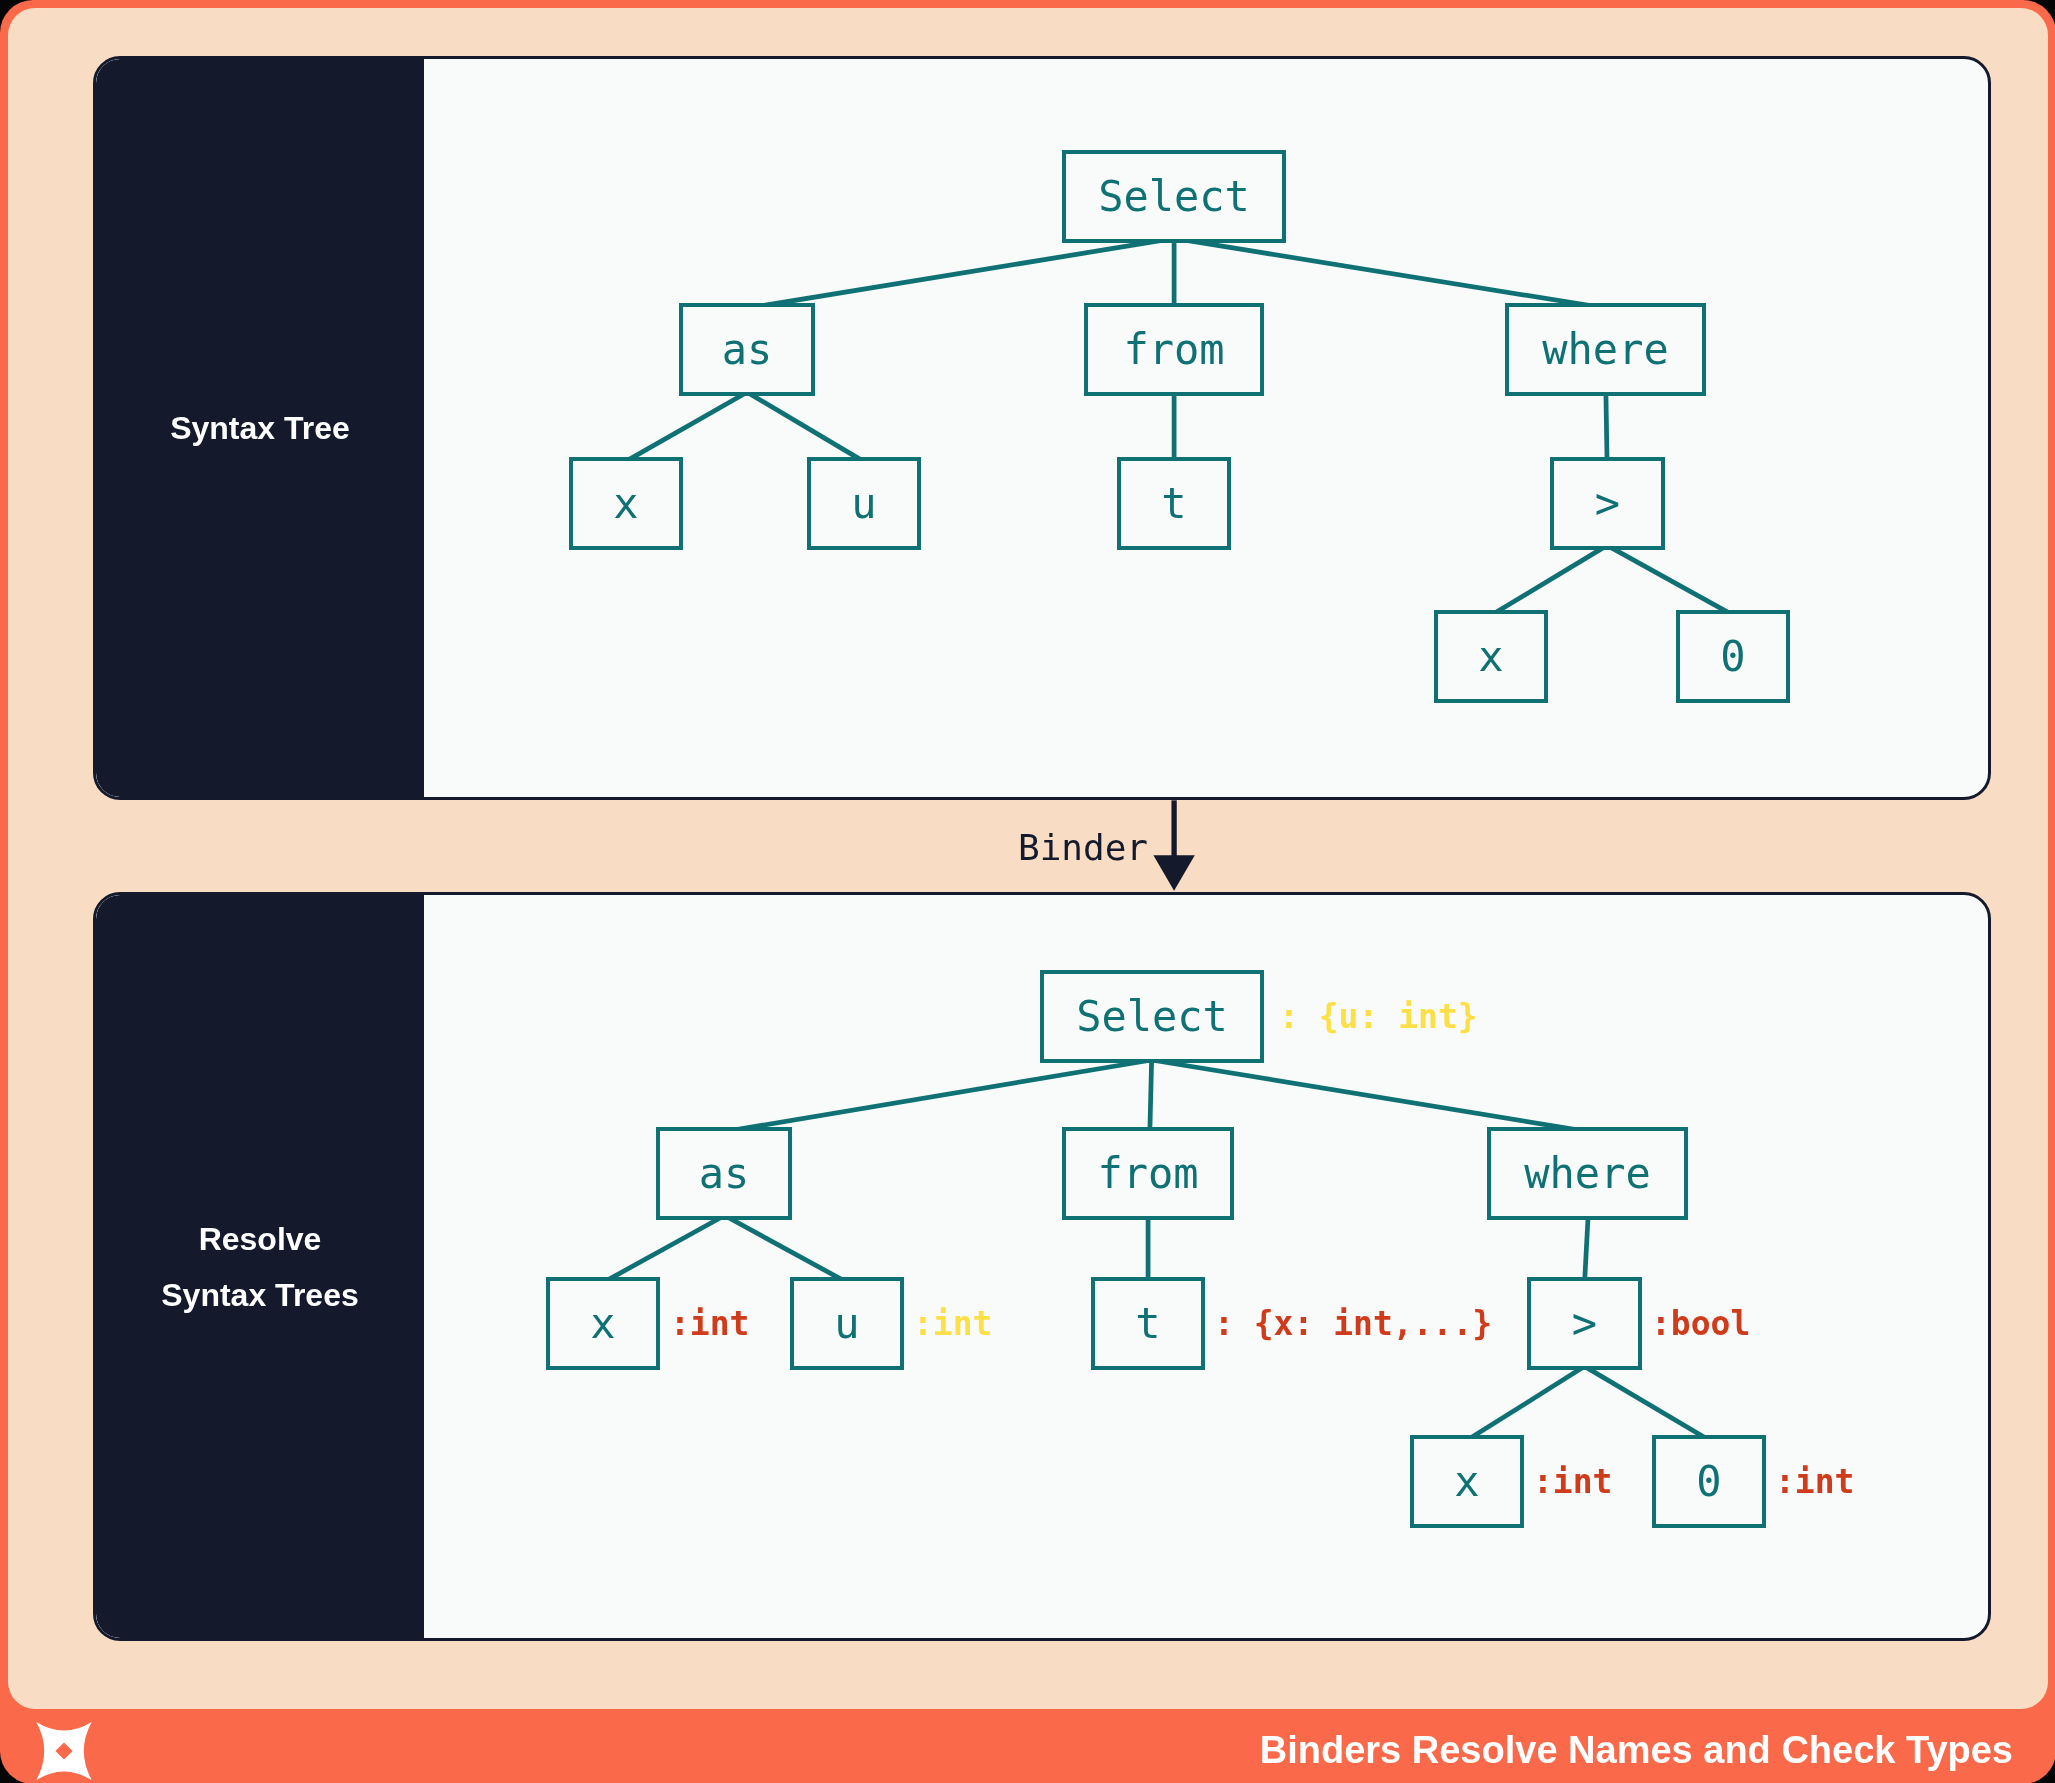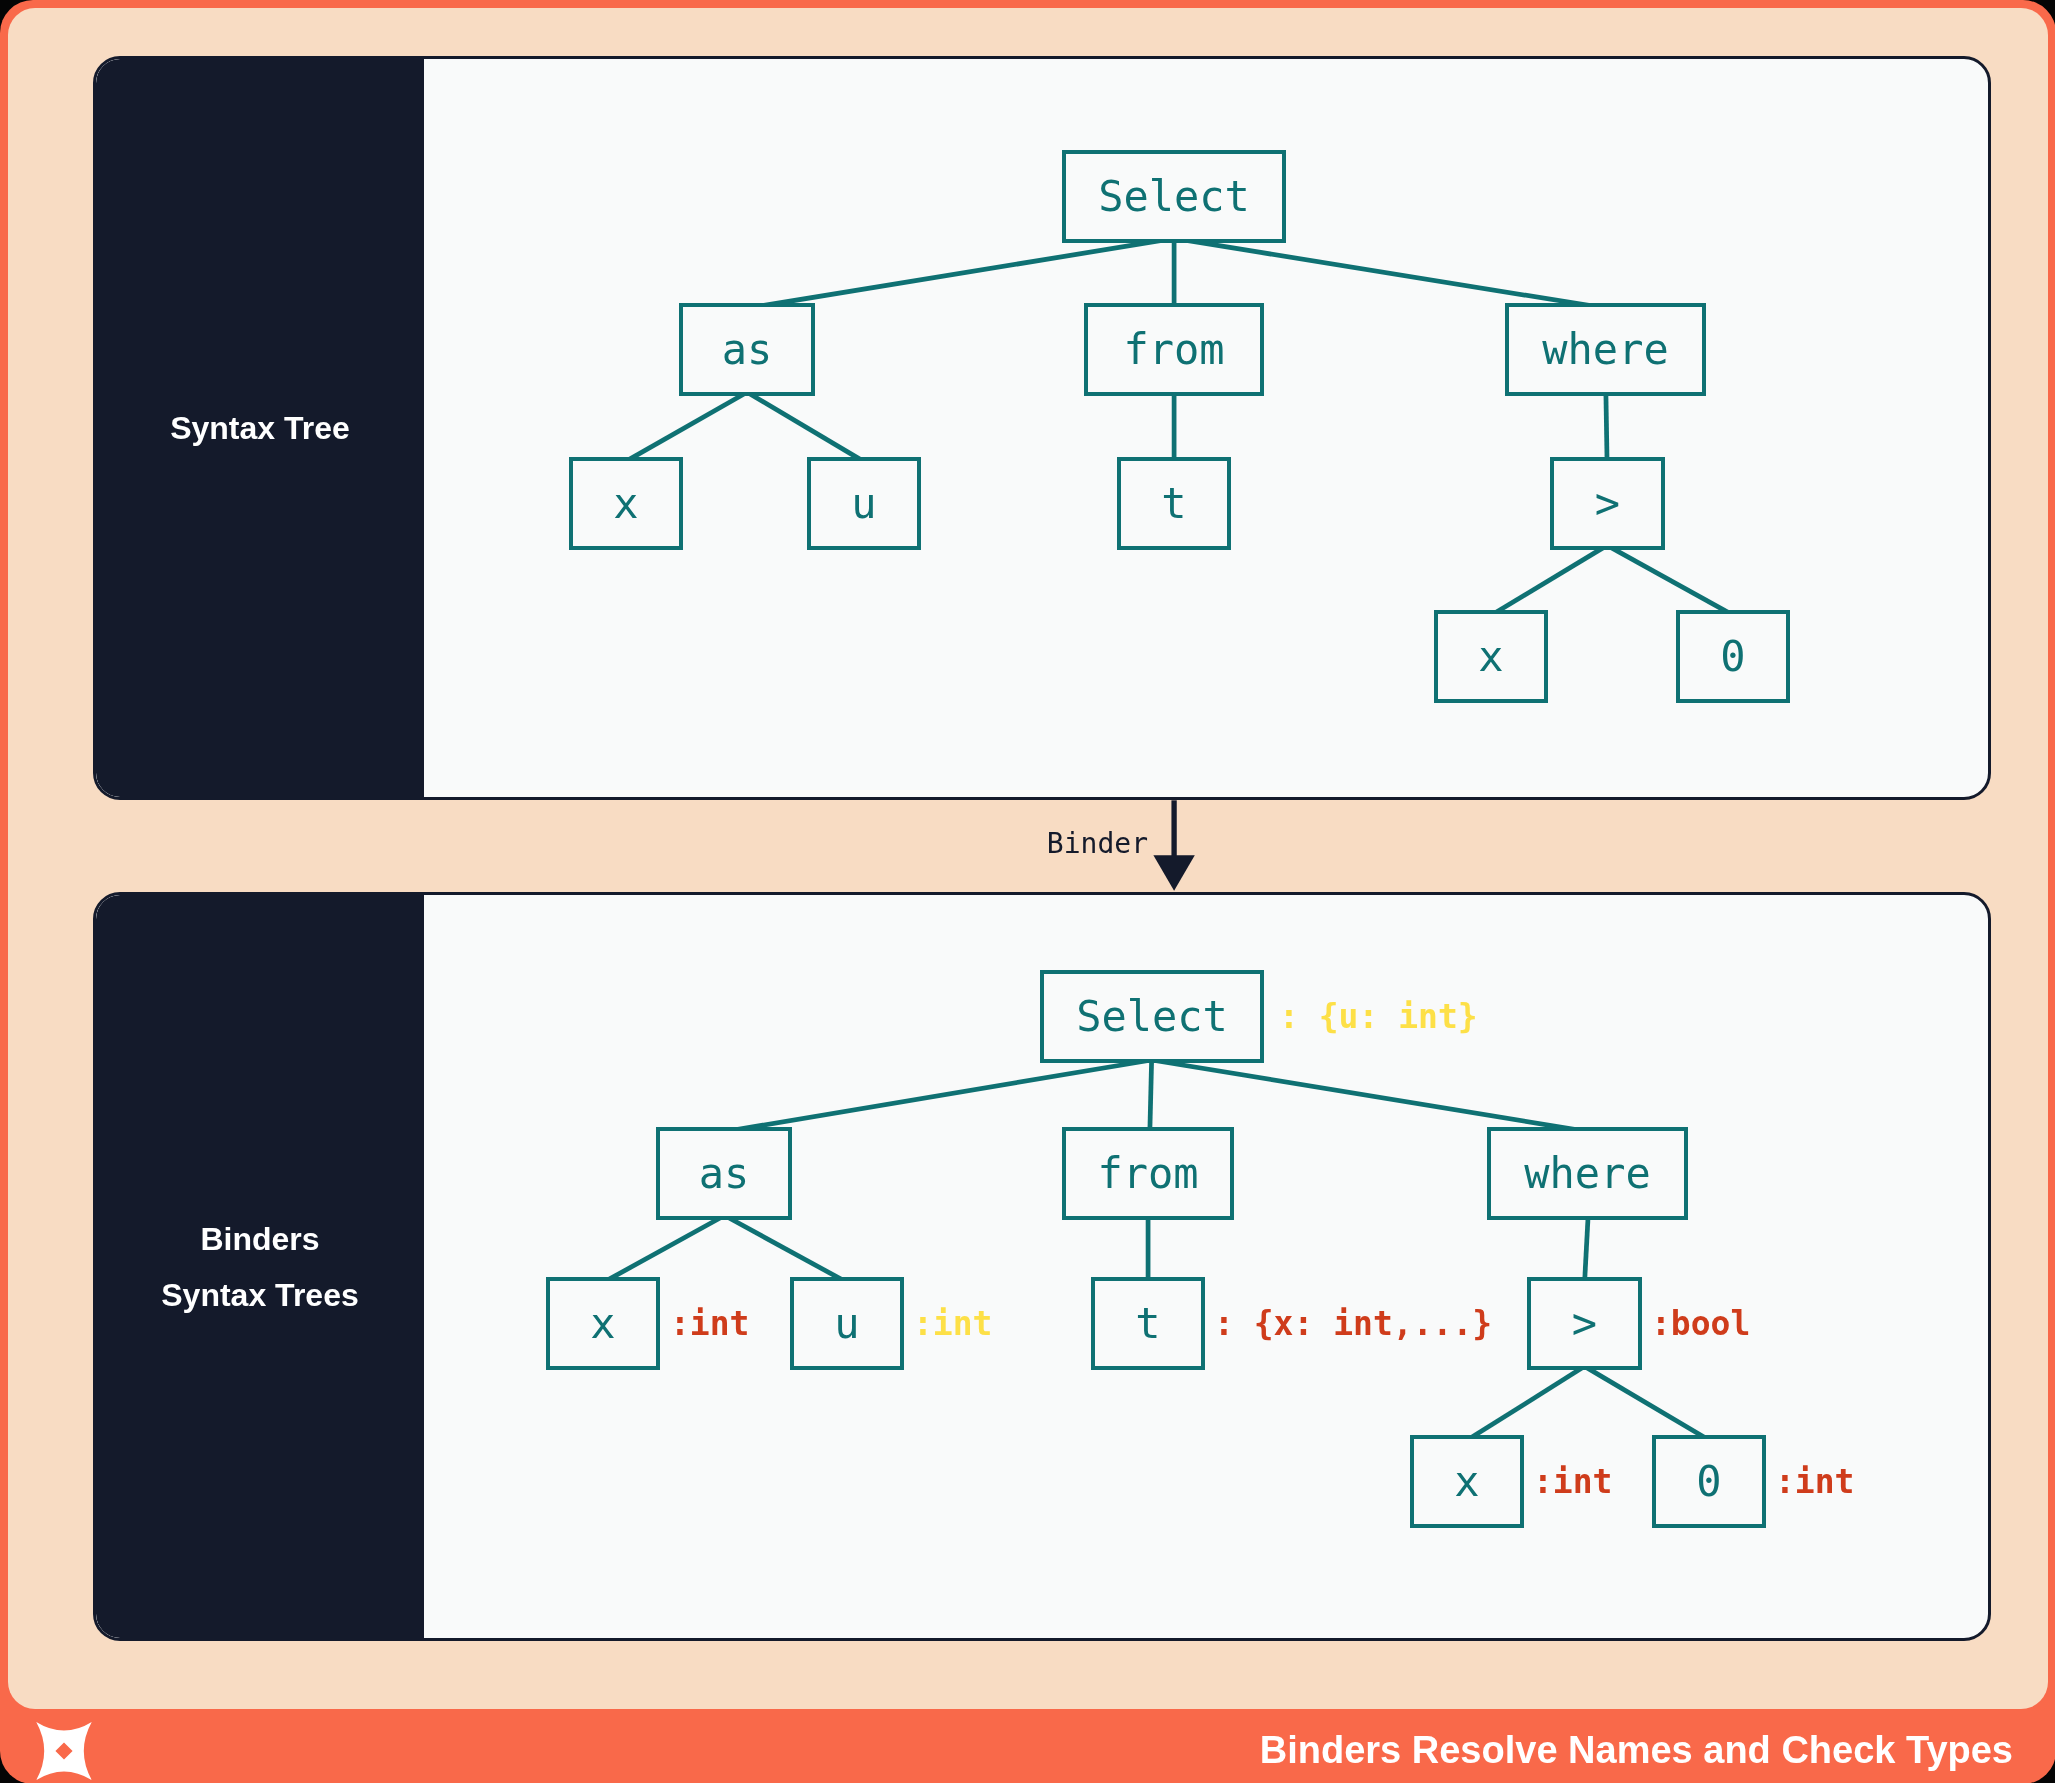--- a/index.html
+++ b/index.html
@@ -51,21 +51,21 @@
   .ann-red{color:#cf3c1b;}
   .a-sel{left:1279px;top:970px}
   .a-x{left:670px;top:1277px}
   .a-u{left:913px;top:1277px}
   .a-t{left:1214px;top:1277px}
   .a-gt{left:1651px;top:1277px}
   .a-x2{left:1533px;top:1435px}
   .a-zero{left:1775px;top:1435px}
   
   .binder-label{position:absolute;right:908px;top:827px;z-index:3;color:#141a2b;
-                font-family:"DejaVu Sans Mono",monospace;font-size:28px;}
+                font-family:"DejaVu Sans Mono",monospace;font-size:36px;}
   
   .footer{position:absolute;left:0;right:0;top:1709px;bottom:0;z-index:2;
           display:flex;align-items:center;justify-content:space-between;
           padding:8px 43px 0 31px;box-sizing:border-box;}
   .footer-title{color:#ffffff;font-size:38px;font-weight:bold;}
   .logo{width:66px;height:66px;}
 </style>
 </head>
 <body>
 
@@ -75,21 +75,21 @@
 
   <div class="panel panel-top">
     <div class="sidebar">
       <div class="sidebar-label">Syntax Tree</div>
     </div>
   </div>
 
   <div class="panel panel-bottom">
     <div class="sidebar">
       <div class="sidebar-label">
-        <span style="display:block">Binders</span>
+        <span style="display:block">Resolve</span>
         <span style="display:block">Syntax Trees</span>
       </div>
     </div>
   </div>
 
   <svg class="edges" width="2056" height="1784" viewBox="0 0 3476 3016">
     <g stroke="#0f7173" stroke-width="8">
       <line x1="1985" y1="403" x2="1263" y2="521"></line>
       <line x1="1985" y1="403" x2="1985" y2="521"></line>
       <line x1="1985" y1="403" x2="2715" y2="521"></line>

